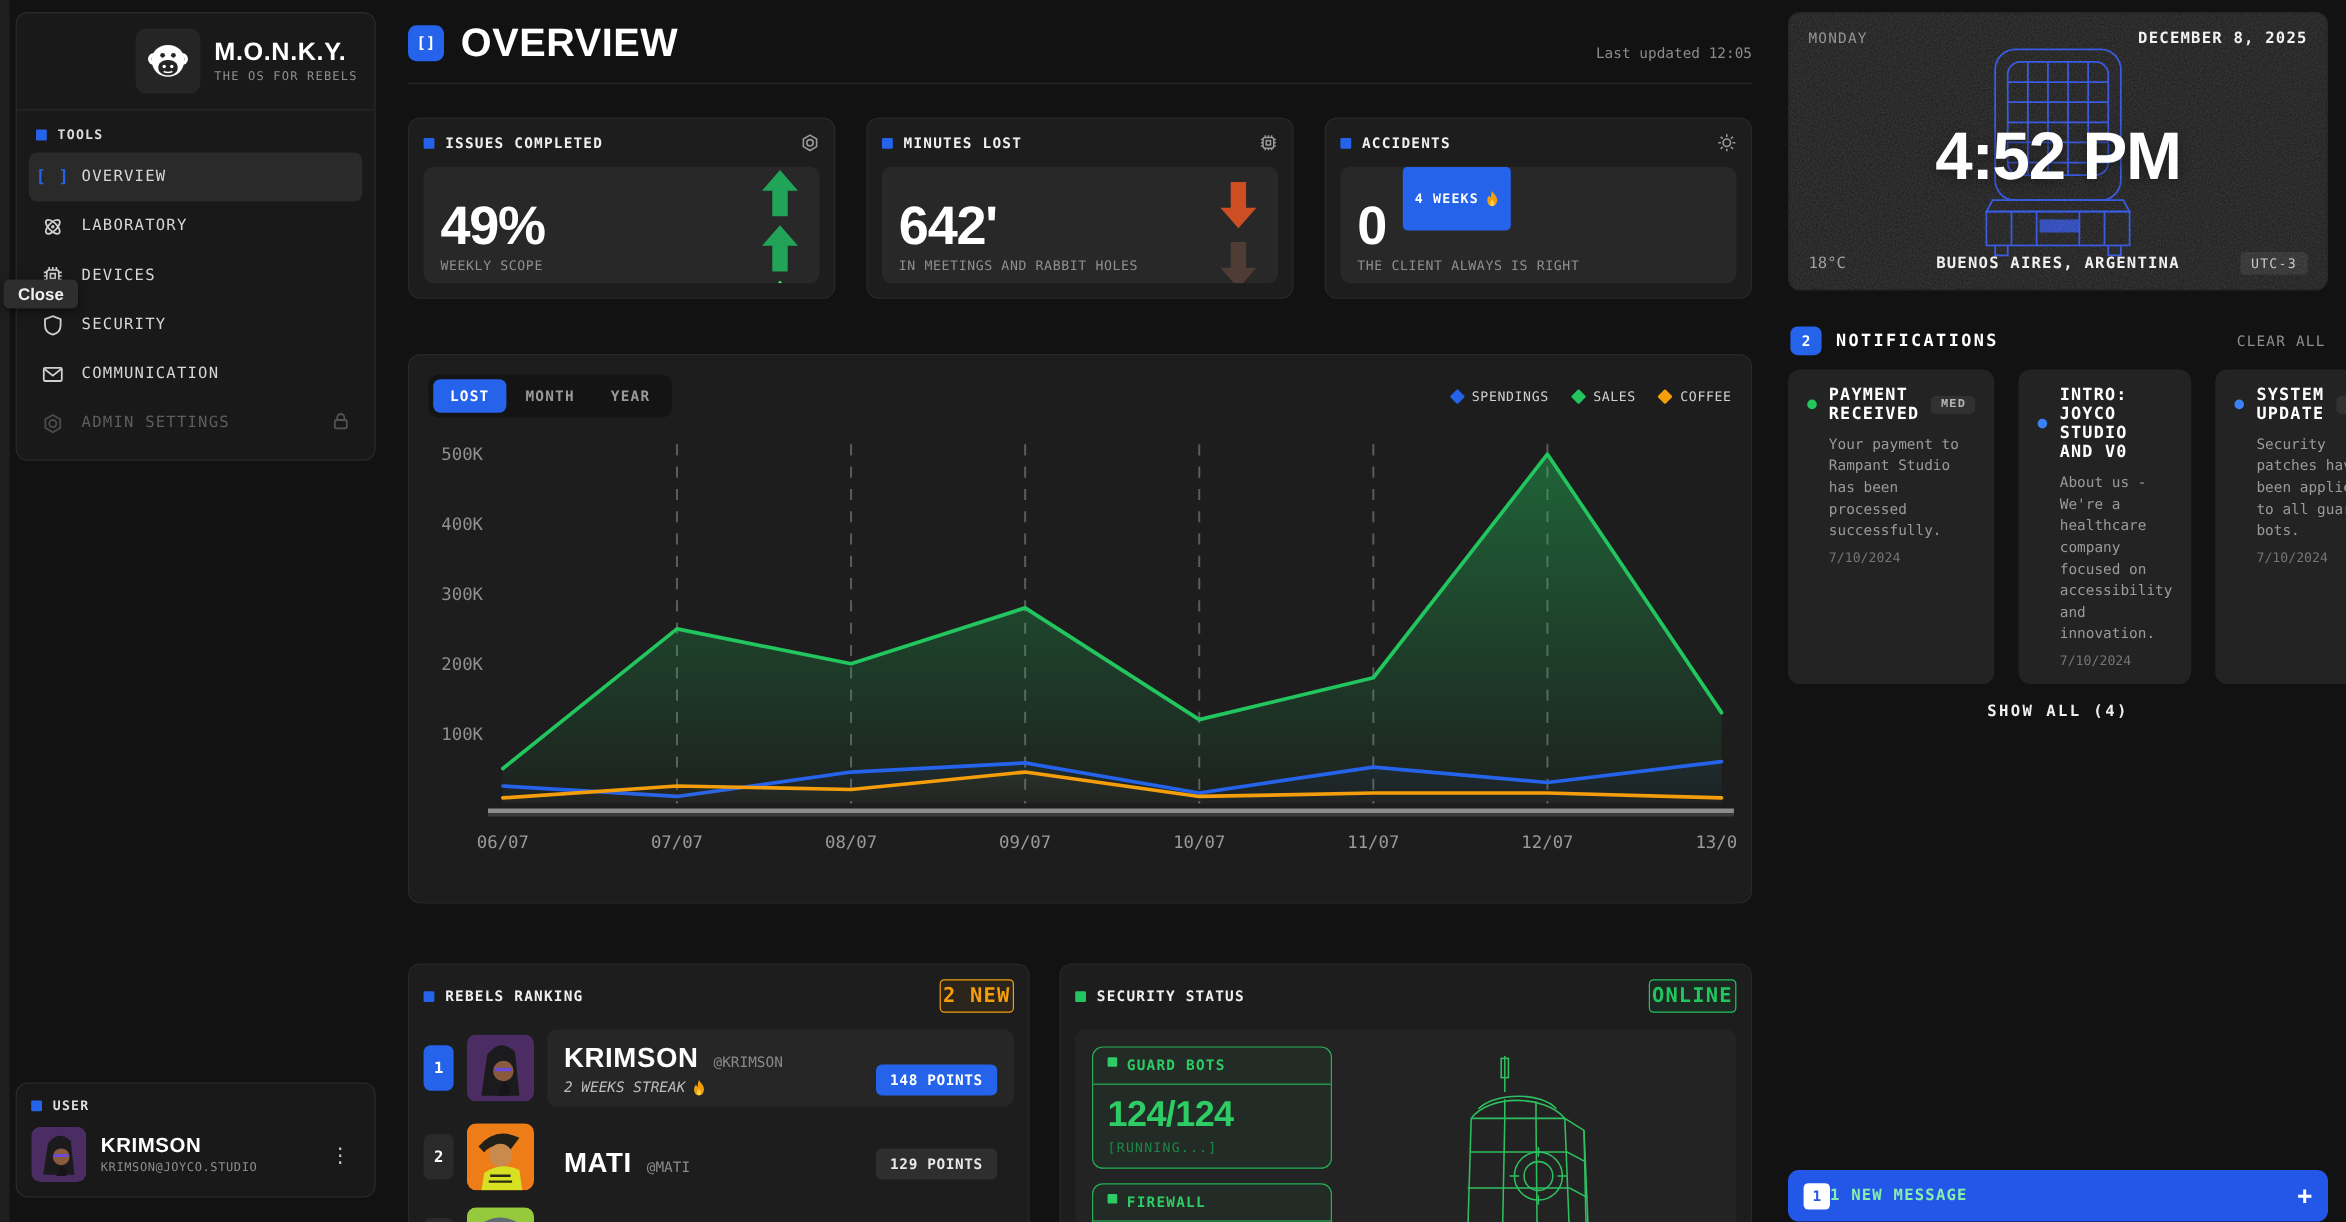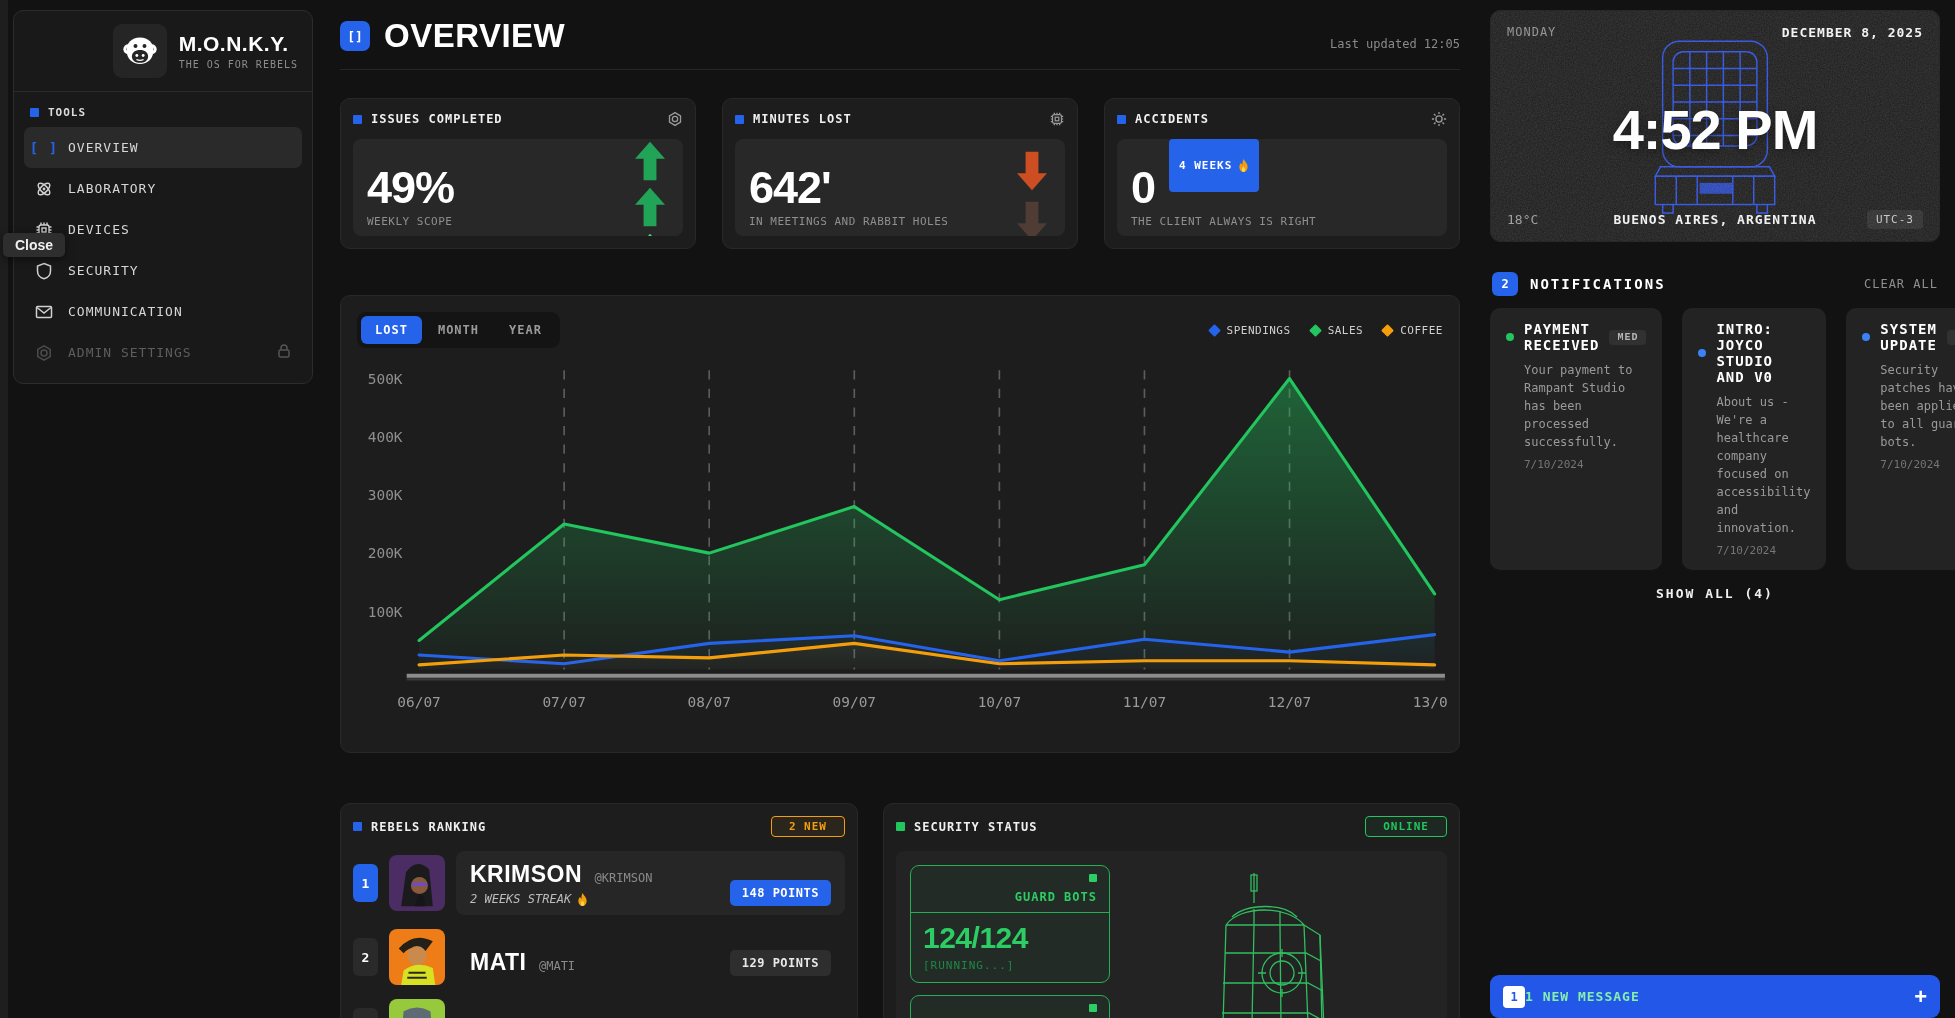--- a/index.html
+++ b/index.html
@@ -67,22 +67,22 @@
   .tab { font-family:"DejaVu Sans Mono", monospace; font-size:12px; font-weight:bold; letter-spacing:1px; color:#9a9a9a;
     padding:7px 14px; border-radius:6px; cursor:pointer; }
   .tab.active { background:#2563EB; color:#fff; }
   .legend { margin-left:auto; display:flex; gap:20px; align-items:center; }
   .legend-item { display:flex; align-items:center; gap:8px; font-family:"DejaVu Sans Mono", monospace; font-size:11px; color:#d0d0d0; letter-spacing:.5px; }
   .diamond { width:9px; height:9px; transform:rotate(45deg); border-radius:1px; }
   .chart-wrap { margin-top:14px; }
   .chart-wrap svg { display:block; width:100%; }
 
   .bottom-grid { display:grid; grid-template-columns:518px 1fr; gap:25px; margin-top:50px; }
-  .badge-outline { margin-left:auto; font-family:"DejaVu Sans Mono", monospace; font-size:11px; font-weight:bold; letter-spacing:1px;
-    padding:3px 17px; border-radius:4px; }
+  .badge-outline { margin-left:auto; font-family:"DejaVu Sans Mono", monospace; font-size:17px; font-weight:bold; letter-spacing:1px;
+    padding:3px 2px; border-radius:4px; }
   .badge-new { color:#F59E0B; border:1px solid #F59E0B; background:rgba(245,158,11,.07); }
   .badge-online { color:#22C55E; border:1px solid #22C55E; background:rgba(34,197,94,.07); }
   .rank-card { height:300px; }
   .rank-list { margin-top:14px; display:flex; flex-direction:column; gap:14px; }
   .rank-row { display:flex; align-items:center; gap:11px; }
   .rank-badge { width:25px; height:38px; border-radius:6px; background:#2a2a2a; color:#fff; display:flex; align-items:center;
     justify-content:center; font-family:"DejaVu Sans Mono", monospace; font-size:13px; font-weight:bold; flex:none; }
   .rank-badge.top { background:#2563EB; }
   .rk-avatar { width:56px; height:56px; border-radius:8px; overflow:hidden; flex:none; }
   .rank-body { flex:1; display:flex; align-items:flex-end; border-radius:8px; padding:9px 14px; min-height:56px; }
@@ -91,21 +91,21 @@
   .rank-handle { font-family:"DejaVu Sans Mono", monospace; font-size:12px; color:#8a8a8a; margin-left:8px; }
   .rank-streak { font-family:"DejaVu Sans Mono", monospace; font-size:12px; font-style:italic; color:#bdbdbd; margin-top:4px;
     display:flex; align-items:center; gap:6px; }
   .points-badge { margin-left:auto; font-family:"DejaVu Sans Mono", monospace; font-size:12px; font-weight:bold; letter-spacing:.5px;
     background:#2e2e2e; color:#e8e8e8; border-radius:5px; padding:6px 12px; flex:none; }
   .points-badge.top { background:#2563EB; color:#fff;margin-top:20px; }
 
   .sec-card { height:300px; }
   .sec-inner { position:relative; margin-top:14px; background:#232323; border-radius:8px; height:240px; padding:14px; overflow:hidden; }
   .term-box { width:200px; border:1.5px solid #27AE55; border-radius:9px; background:rgba(34,197,94,.05); margin-bottom:12px; }
-  .term-head { display:flex; align-items:flex-end; gap:8px; padding:8px 12px; border-bottom:1.5px solid #27AE55;flex-direction:column; }
+  .term-head { display:flex; align-items:flex-start; gap:8px; padding:8px 12px; border-bottom:1.5px solid #27AE55; }
   .term-sq { width:8px; height:8px; background:#2ECC64; border-radius:1px; }
   .term-label { font-family:"DejaVu Sans Mono", monospace; font-size:12px; font-weight:bold; letter-spacing:1px; color:#2ECC64; }
   .term-body { padding:8px 12px 10px 12px; }
   .term-value { font-size:30px; font-weight:bold; color:#2ECC64; letter-spacing:-.5px; }
   .term-status { font-family:"DejaVu Sans Mono", monospace; font-size:11px; color:#1f8747; margin-top:4px; letter-spacing:1px; }
   .tower { position:absolute; right:105px; top:22px; }
 
   
   .rightcol { position:absolute; left:1490px; top:0; width:450px; height:1018px; }
   .clock-card { position:relative; margin-top:10px; height:232px; background:#1b1b1b; border:1px solid #282828;
@@ -237,20 +237,42 @@
         <svg width="16" height="16" viewBox="0 0 16 16" fill="none" stroke="#9a9a9a" stroke-width="1.5">
           <rect x="3" y="7" width="10" height="7" rx="1.5"></rect>
           <path d="M5 7 V5 a3 3 0 0 1 6 0 V7"></path>
         </svg>
       </span>
     </div>
   </div>
 
   <div class="tooltip">Close</div>
 
+  <div class="user-panel">
+    <div class="user-label-row">
+      <span class="sq"></span>
+      <span class="tools-label">USER</span>
+    </div>
+    <div class="user-row">
+      <div class="avatar">
+        <svg width="46" height="46" viewBox="0 0 46 46">
+          <rect width="46" height="46" fill="#4b2c63"></rect>
+          <path d="M10 40 L14 14 Q23 2 33 12 L36 40 Z" fill="#1b1b1e"></path>
+          <circle cx="25" cy="25" r="7" fill="#8a5a3c"></circle>
+          <path d="M19 24 h12" stroke="#6a4ad8" stroke-width="2.5"></path>
+          <path d="M25 32 q6 3 4 9 h-8 z" fill="#15151a"></path>
+        </svg>
+      </div>
+      <div>
+        <div class="user-name">KRIMSON</div>
+        <div class="user-email">KRIMSON@JOYCO.STUDIO</div>
+      </div>
+      <div class="kebab">⋮</div>
+    </div>
+  </div>
 </div>
 
 <div class="main">
   <div class="main-header">
     <div class="title-icon">[]</div>
     <div class="page-title">OVERVIEW</div>
     <div class="last-updated">Last updated 12:05</div>
   </div>
 
   <div class="stats-grid">

